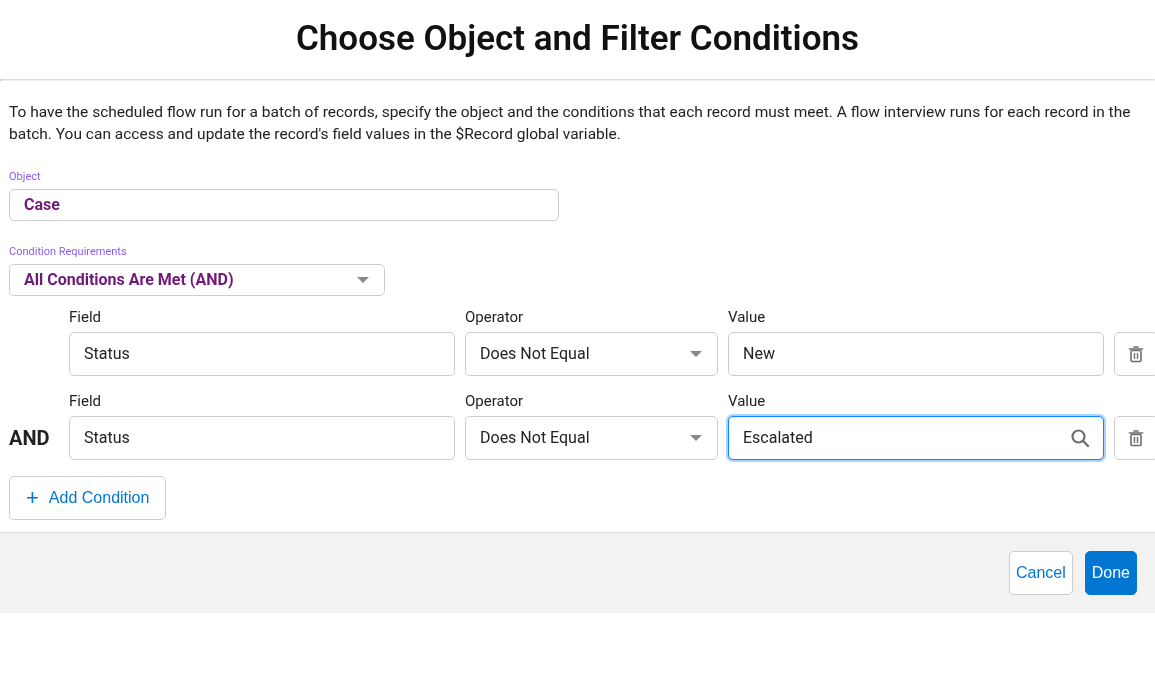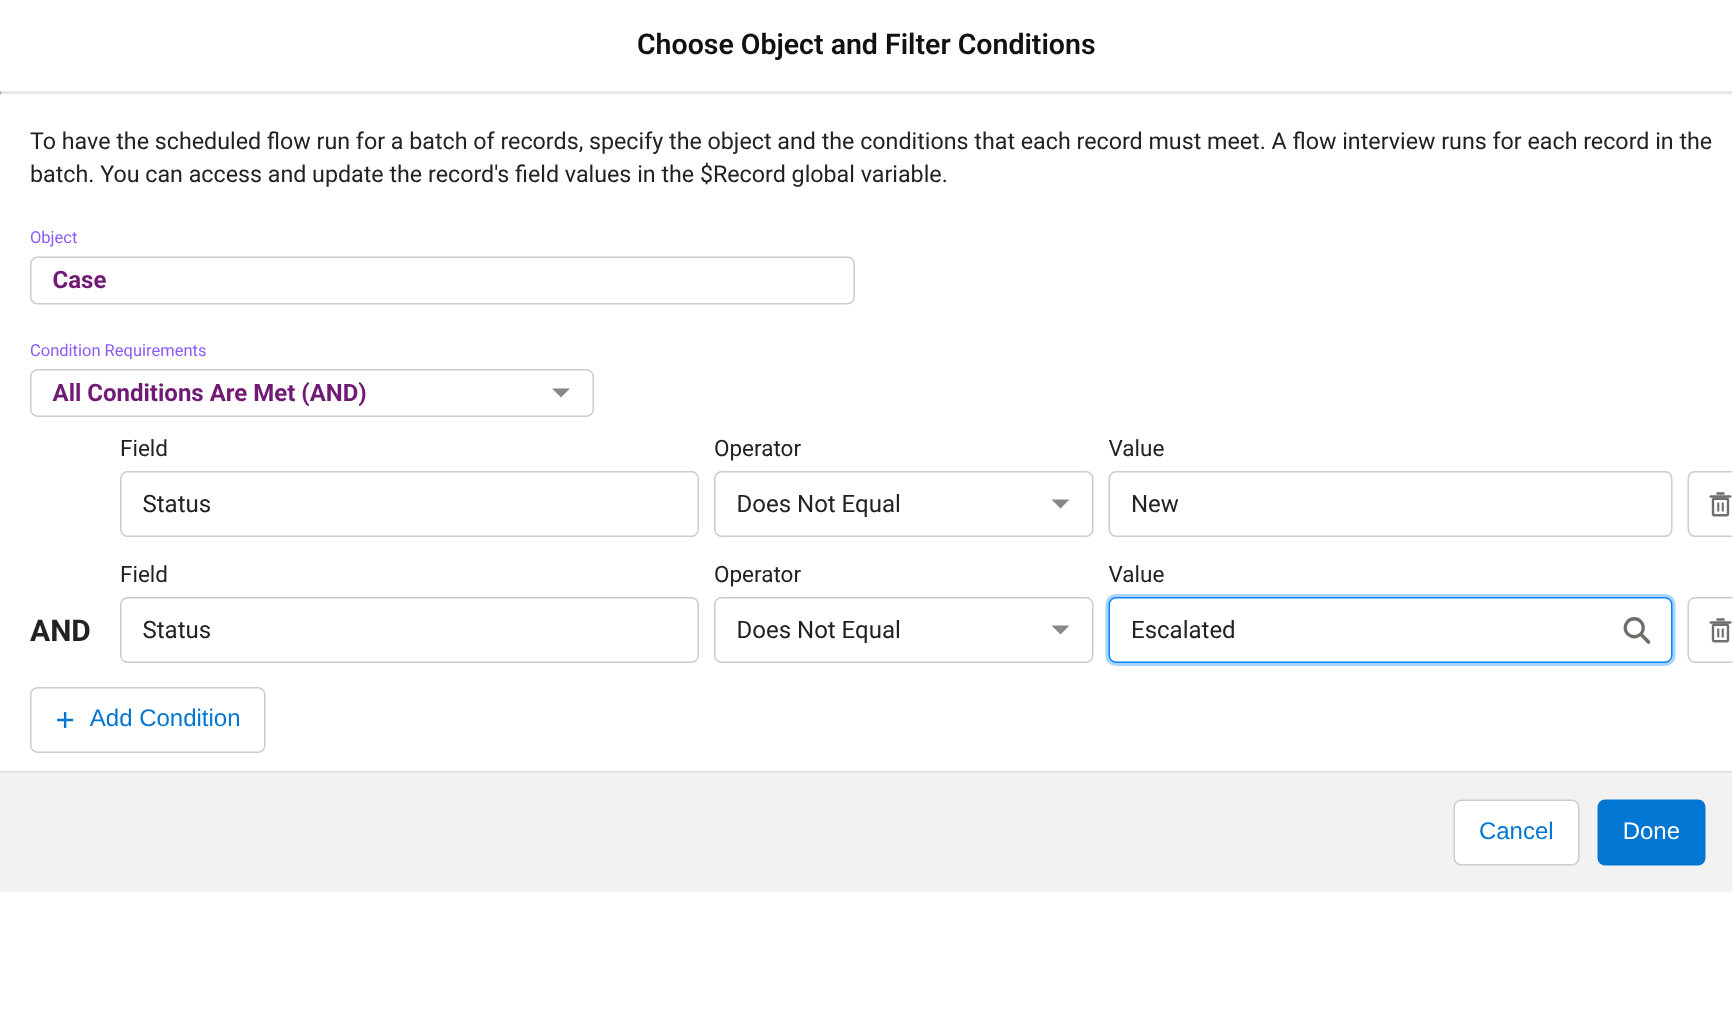--- a/index.html
+++ b/index.html
@@ -10,30 +10,30 @@
     color: #222;
     background: #fff;
     width: 1155px;
   }
   .header {
     text-align: center;
     padding: 18px 0 20px 0;
   }
   .header h1 {
     margin: 0;
-    font-size: 19px;
+    font-size: 35px;
     font-weight: 600;
     color: #111;
   }
   .divider {
     border-top: 1px solid #ddd;
     margin: 0;
   }
   .content {
-    padding: 20px 10px 12px 20px;
+    padding: 20px 10px 12px 9px;
   }
   .intro {
     font-size: 15.5px;
     color: #222;
     line-height: 1.45;
     margin-bottom: 24px;
   }
   .field-label {
     font-size: 11px;
     color: #8b5cf6;
@@ -157,21 +157,21 @@
   .footer {
     background: #f3f2f2;
     border-top: 1px solid #ddd;
     padding: 18px 18px;
     display: flex;
     justify-content: flex-end;
     gap: 12px;
   }
   .btn {
     height: 44px;
-    padding: 0 16px;
+    padding: 0 6px;
     border-radius: 5px;
     font-size: 16px;
     cursor: pointer;
     display: inline-flex;
     align-items: center;
     justify-content: center;
   }
   .btn-cancel {
     background: #fff;
     border: 1px solid #ccc;

